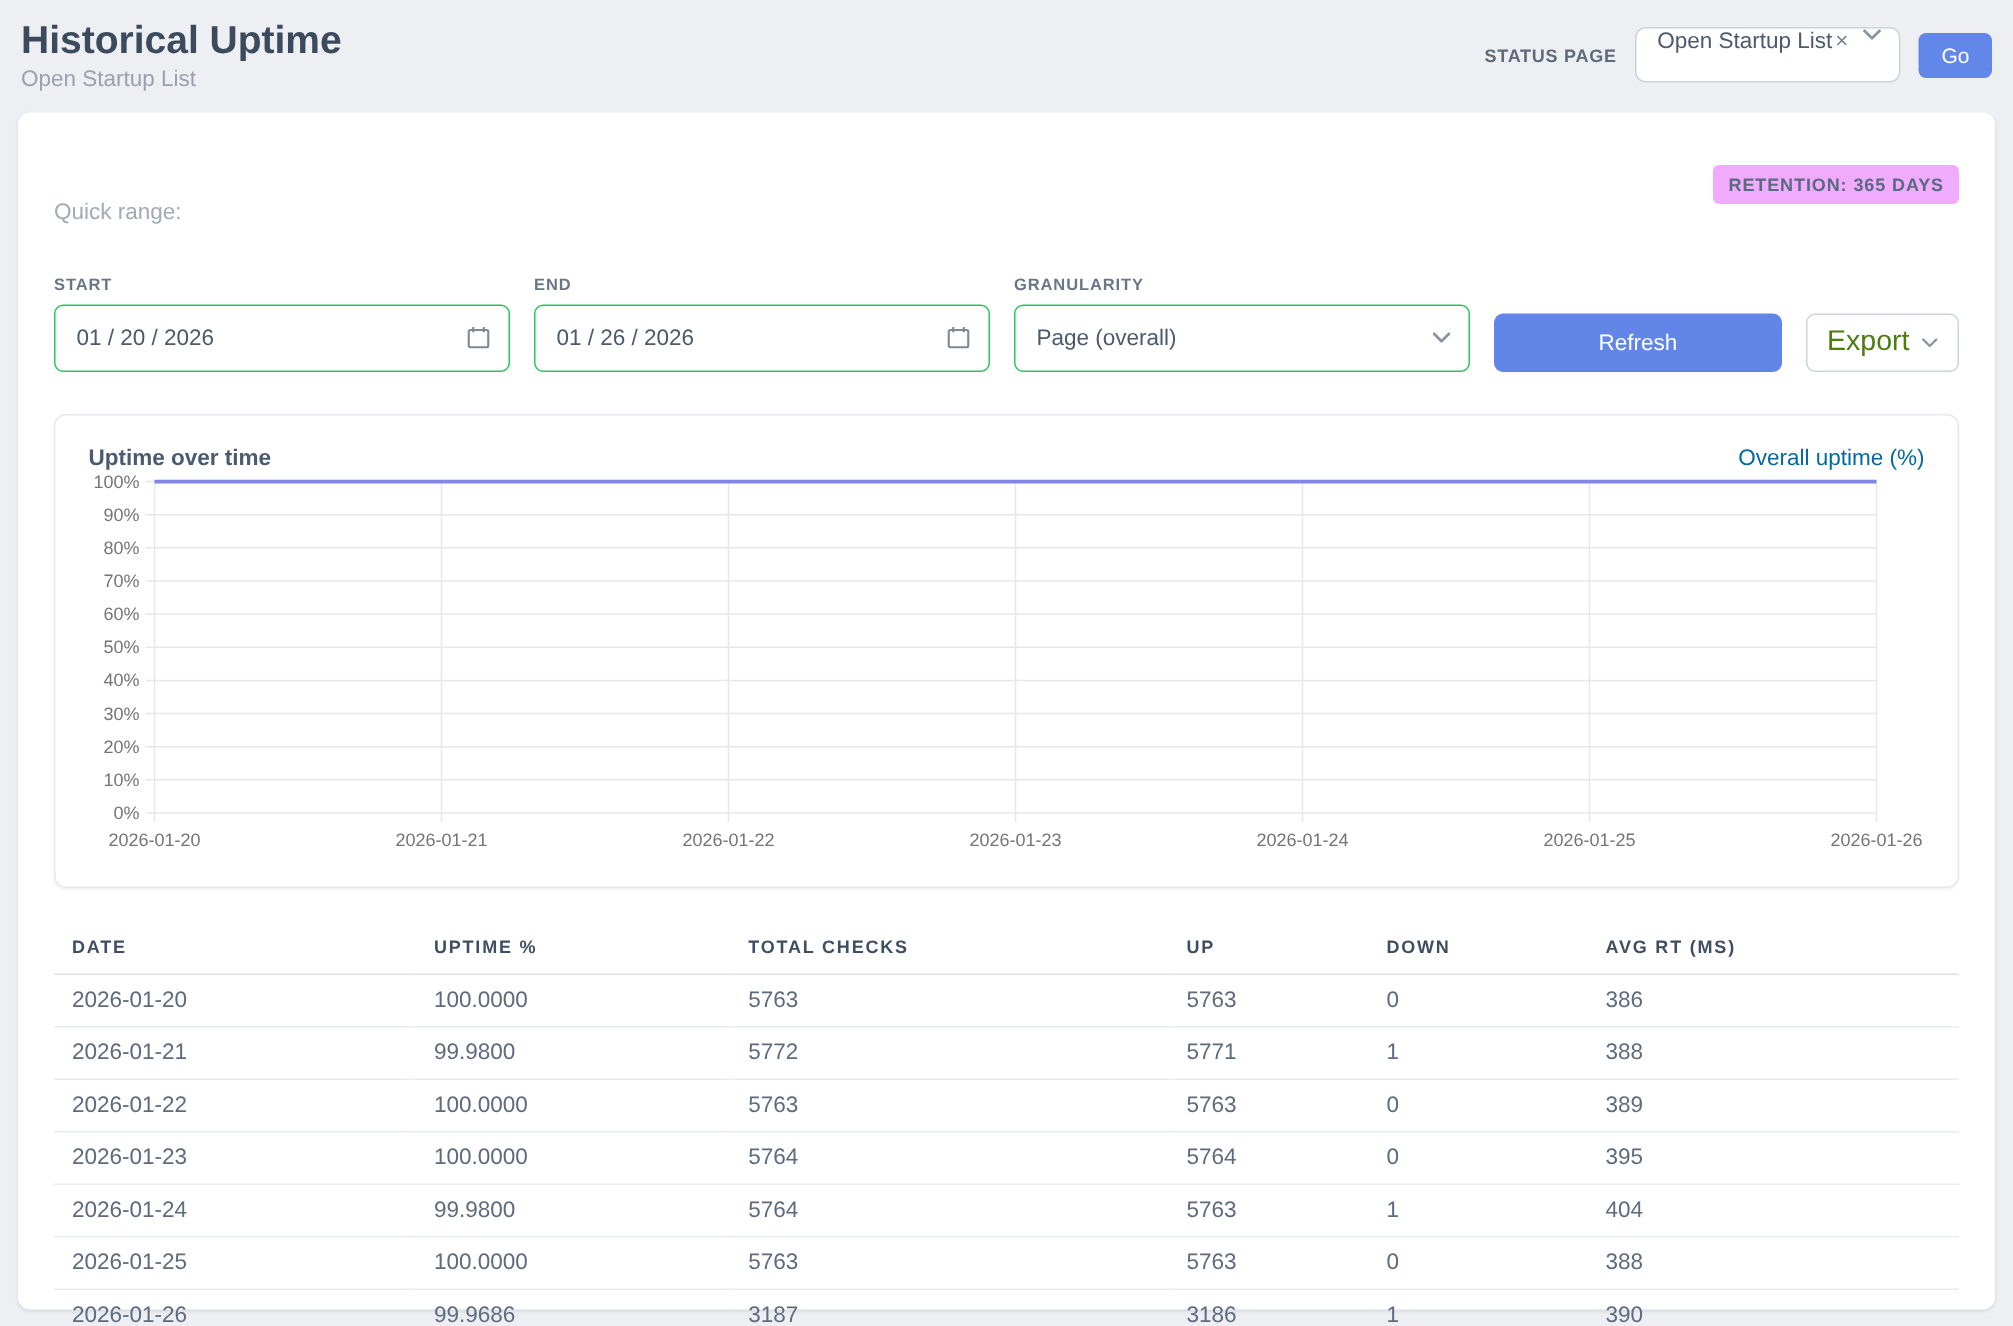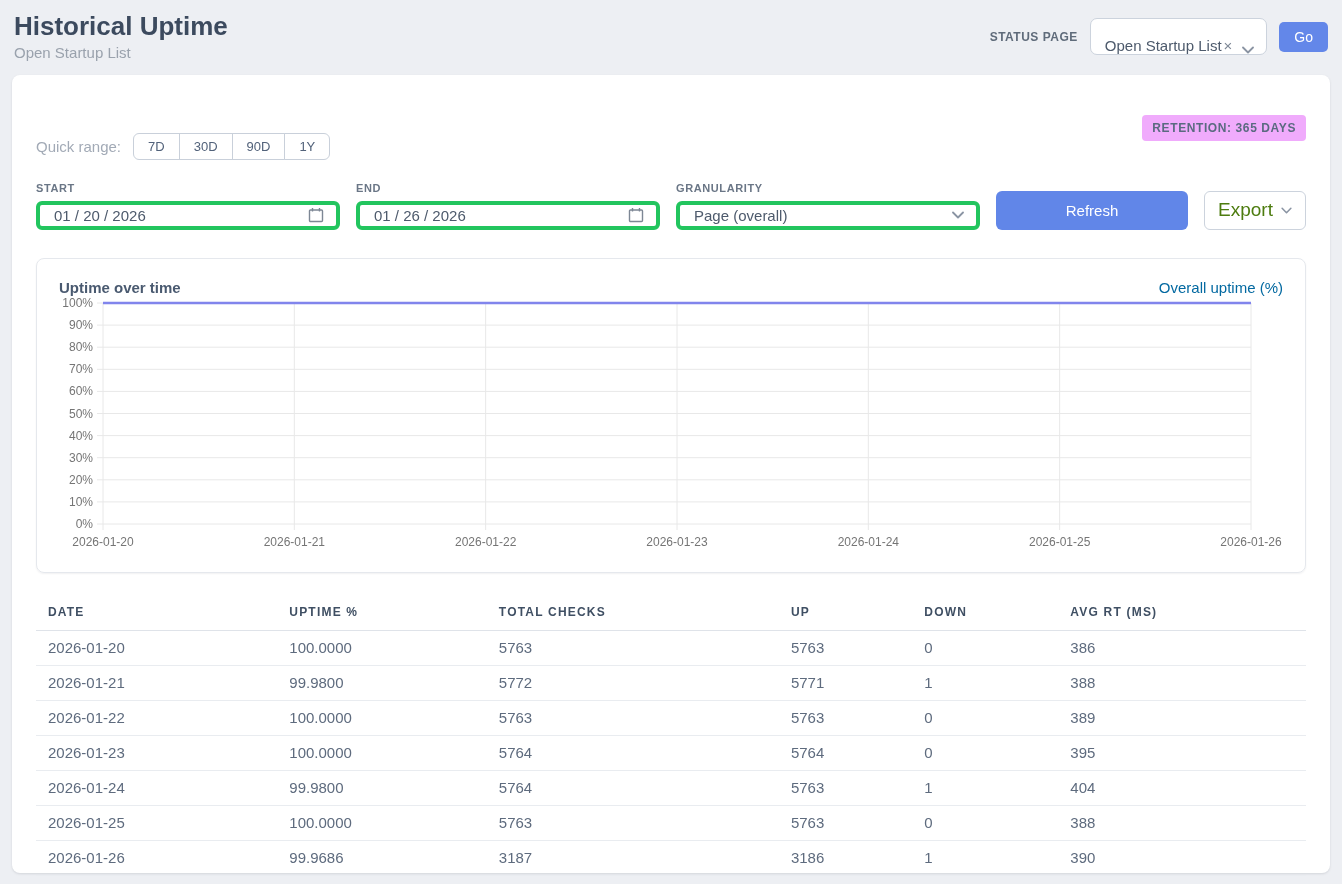--- a/index.html
+++ b/index.html
@@ -15,21 +15,21 @@
   
   .top-header {
     display: flex; justify-content: space-between; align-items: flex-start;
     padding: 10px 14px 0 14px;
   }
   .page-title { font-size: 26px; font-weight: bold; color: #3c4a5e; line-height: 1.1; margin: 2px 0 0 0; }
   .page-subtitle { font-size: 15px; color: #9aa2ad; margin-top: 3px; }
   .header-right { display: flex; align-items: center; gap: 12px; margin-top: 8px; }
   .status-page-label { font-size: 12px; font-weight: bold; color: #5f6b7a; letter-spacing: 0.5px; }
   .status-select {
-    display: flex; align-items: flex-end; gap: 10px;
+    display: flex; align-items: flex-start; gap: 10px;
     background: #fff; border: 1px solid #ccd3dd; border-radius: 7px;
     height: 37px; padding: 0 12px 0 14px; cursor: pointer;
     font-size: 15px; color: #4d5a6c; min-width: 160px;
   }
   .go-button {
     background: #6387e9; color: #fff; border: none; border-radius: 5px;
     font-size: 14px; padding: 7px 15px; cursor: pointer;
   }
 
   
@@ -54,29 +54,29 @@
   .qr-btn:first-child { border-radius: 6px 0 0 6px; margin-left: 0; }
   .qr-btn:last-child { border-radius: 0 6px 6px 0; }
   .retention-badge {
     background: #f0abfc; color: #5a6a80; border-radius: 4px;
     font-size: 12px; font-weight: bold; letter-spacing: 0.6px;
     padding: 6px 10px;
   }
 
   
   .row-fields { display: flex; gap: 16px; align-items: flex-end; margin-bottom: 28px; }
-  .field { flex: 1; }
+  .field { flex: 1; margin-top: 12px; }
   .field-label {
     font-size: 11px; color: #6a7686; letter-spacing: 0.6px; font-weight: bold;
     margin-bottom: 7px;
   }
   .input-box {
     display: flex; align-items: center; justify-content: space-between;
-    border: 4px solid #22c55e; border-radius: 6px; background: #fff;
-    height: 29px; padding: 0 12px 0 14px; font-size: 15px; color: #4d5a6c;
+    border: 1px solid #22c55e; border-radius: 6px; background: #fff;
+    height: 45px; padding: 0 12px 0 14px; font-size: 15px; color: #4d5a6c;
     cursor: pointer;
   }
   .refresh-button {
     background: #6186e8; color: #fff; border: none; border-radius: 6px;
     width: 192px; height: 39px; font-size: 15px; cursor: pointer; font-family: inherit;
   }
   .export-button {
     background: #fff; color: #4d7c0f; border: 1px solid #ccd3dd; border-radius: 6px;
     width: 102px; height: 39px; font-size: 19px; cursor: pointer; font-family: inherit;
     display: flex; align-items: center; justify-content: center; gap: 8px;
@@ -132,26 +132,20 @@
     </div>
     <button class="go-button">Go</button>
   </div>
 </div>
 
 <div class="main-card">
 
   <div class="row-quick">
     <div class="quick-left">
       <span class="quick-range-label">Quick range:</span>
-      <div class="qr-group">
-          <button class="qr-btn">7D</button>
-          <button class="qr-btn">30D</button>
-          <button class="qr-btn">90D</button>
-          <button class="qr-btn">1Y</button>
-        </div>
     </div>
     <span class="retention-badge">RETENTION: 365 DAYS</span>
   </div>
 
   <div class="row-fields">
     <div class="field">
       <div class="field-label">START</div>
       <div class="input-box">
         <span>01 / 20 / 2026</span>
         <svg width="16" height="16" viewBox="0 0 16 16">

